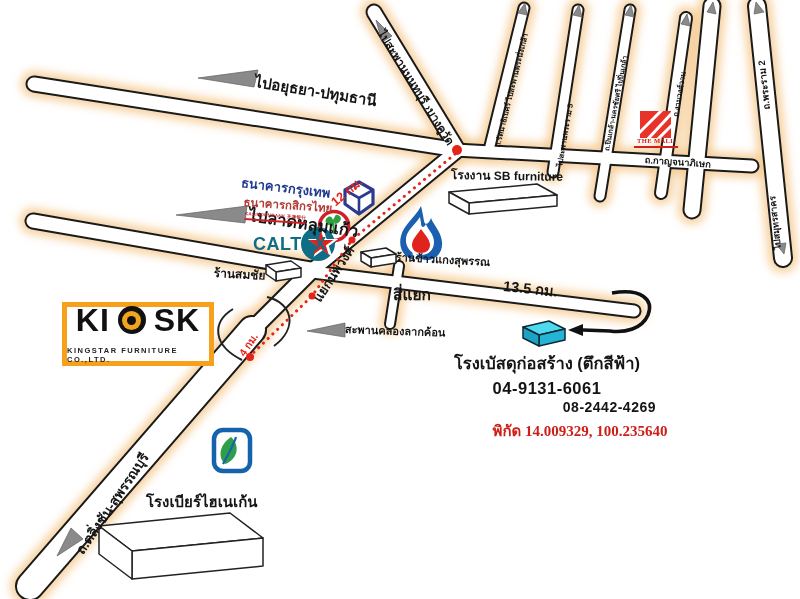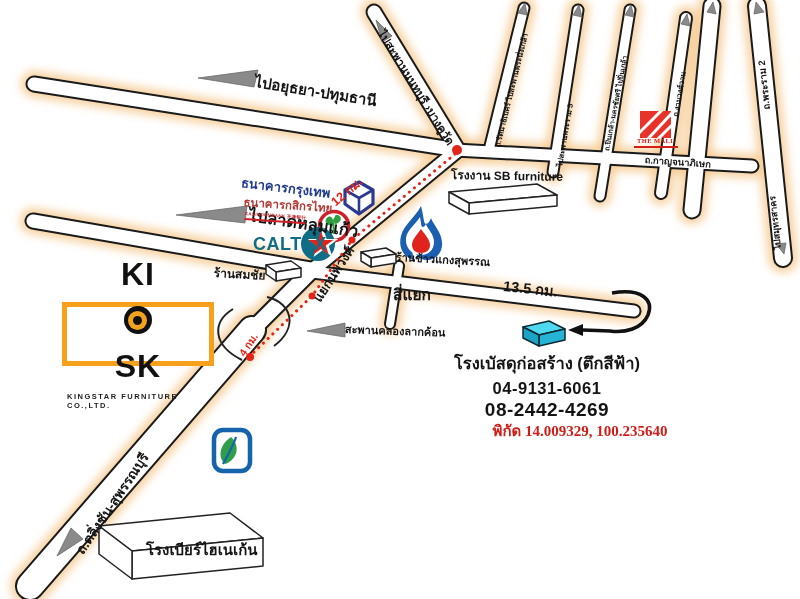--- a/index.html
+++ b/index.html
@@ -28,35 +28,35 @@
   #lb-somchai{left:214px;top:267px;transform:rotate(3deg);font-size:12px;}
   #lb-nop{left:311px;top:297px;transform:rotate(-57deg);font-size:13px;}
   #lb-rice{left:396px;top:252px;transform:rotate(3deg);font-size:11px;}
   #lb-sb{left:451px;top:169px;transform:rotate(1deg);font-size:12px;}
   #lb-siyaek{left:393px;top:287px;font-size:15.5px;}
   #lb-bridge{left:345px;top:324px;transform:rotate(2deg);font-size:11px;}
   #lb-km12{left:329px;top:199px;transform:rotate(-40deg);font-size:12.5px;}
   #lb-km4{left:237px;top:352px;transform:rotate(-56deg);font-size:10.5px;}
   #lb-km135{left:504px;top:279px;transform:rotate(6deg);font-size:14.5px;}
   #lb-taling{left:74px;top:549px;transform:rotate(-56deg);font-size:13.5px;}
-  #lb-hein{left:146px;top:494px;font-size:15px;margin-top:48px;}
+  #lb-hein{left:146px;top:494px;font-size:15px;}
   #lb-dest{left:438px;top:355px;width:218px;text-align:center;font-size:16.5px;}
   #lb-ph1{left:438px;top:380px;width:218px;text-align:center;font-size:16.5px;letter-spacing:.5px;}
-  #lb-ph2{left:438px;top:400px;width:218px;text-align:center;font-size:19px;letter-spacing:.5px;}
+  #lb-ph2{left:438px;top:400px;width:218px;text-align:right;font-size:14px;letter-spacing:.5px;}
   #lb-coord{left:400px;top:424px;width:360px;text-align:center;font-size:15px;color:#cf1d17;
             font-family:"Liberation Serif","DejaVu Serif",serif;}
   #lb-mall{left:634px;top:138px;width:44px;text-align:center;font-size:6.5px;color:#d21f1a;
            font-family:"Liberation Serif","DejaVu Serif",serif;border-bottom:2px solid #d21f1a;
            padding-bottom:1px;letter-spacing:.4px;}
   
   #kiosk{position:absolute;left:62px;top:302px;width:152px;height:64px;box-sizing:border-box;
          border:5px solid #f7a01b;background:#fff;display:flex;flex-direction:column;
          align-items:center;justify-content:center;}
-  #kiosk .brand{display:flex;align-items:center;gap:16px;font-size:32px;font-weight:800;
-                letter-spacing:1px;color:#111;line-height:1;flex-direction:column;}
+  #kiosk .brand{display:flex;align-items:center;gap:8px;font-size:32px;font-weight:800;
+                letter-spacing:1px;color:#111;line-height:1;}
   #kiosk .ring-o{width:28px;height:28px;border-radius:50%;background:#111;display:flex;
                  align-items:center;justify-content:center;}
   #kiosk .ring-m{width:19px;height:19px;border-radius:50%;background:#f2a41f;display:flex;
                  align-items:center;justify-content:center;}
   #kiosk .ring-i{width:9px;height:9px;border-radius:50%;background:#111;}
   #kiosk .sub{font-size:7.5px;font-weight:700;letter-spacing:1.5px;color:#222;margin-top:10px;}
 </style>
 </head>
 <body>
 

